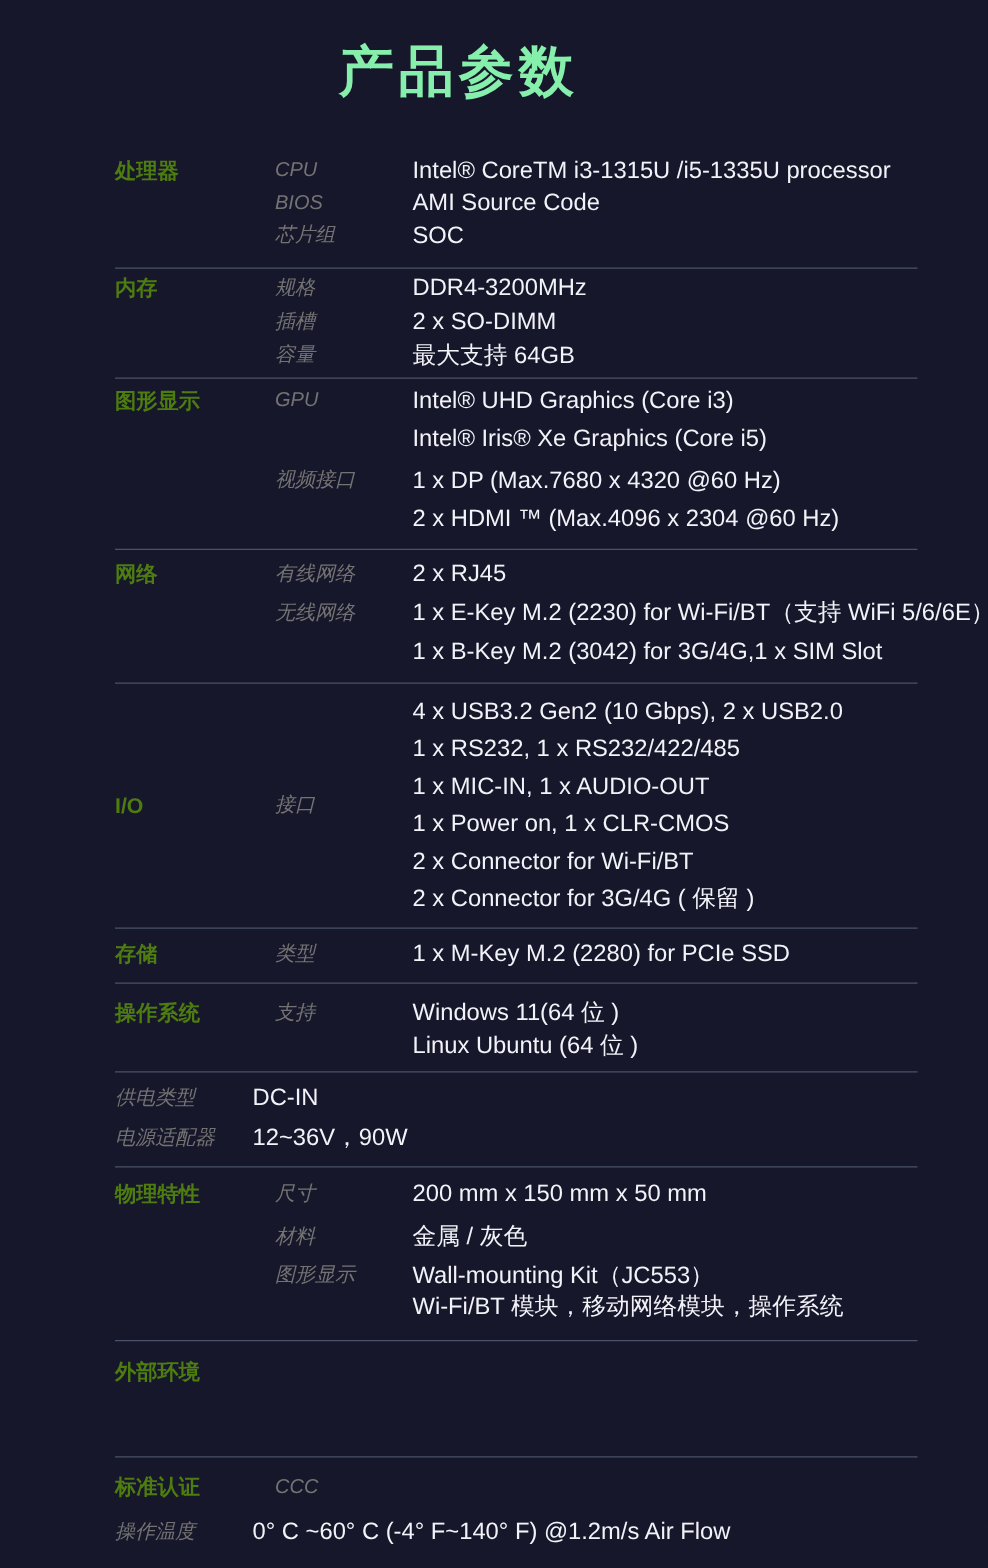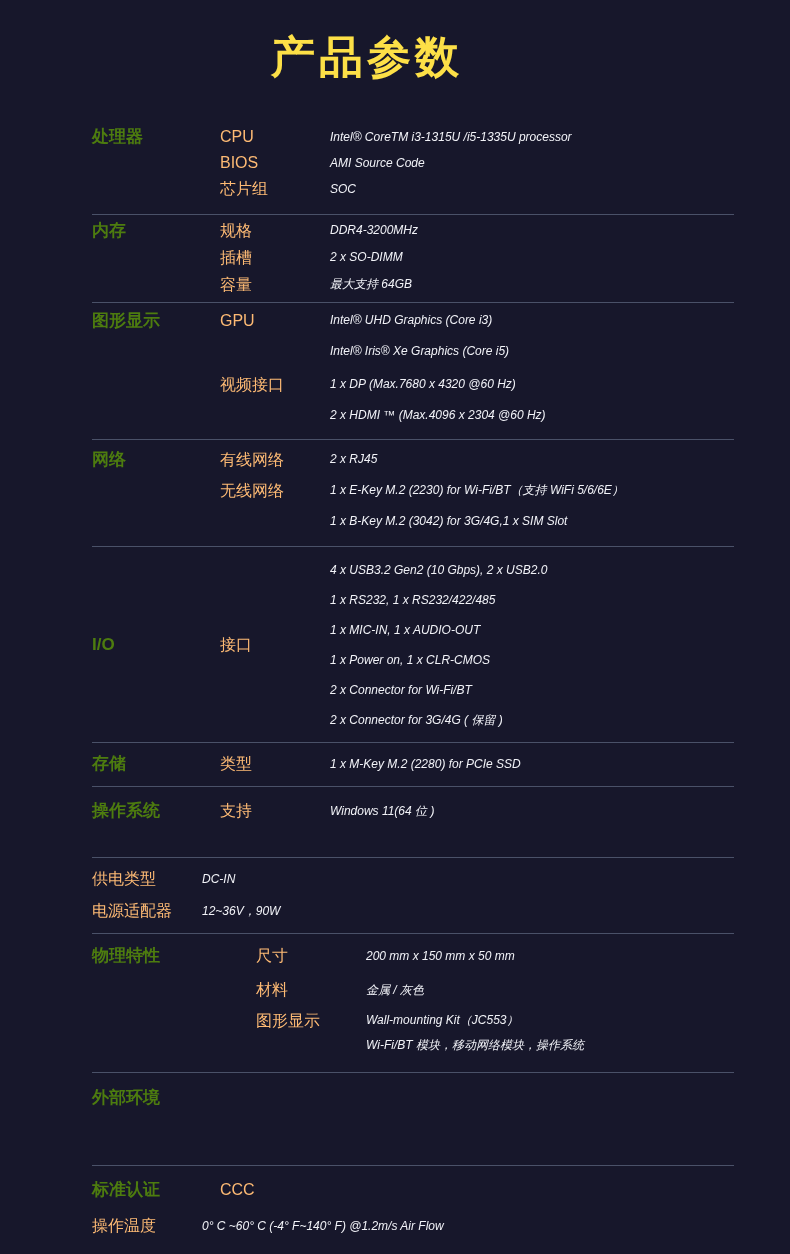--- a/index.html
+++ b/index.html
@@ -17,21 +17,21 @@
   .title-wrap {
     width: 734px;
     height: 115px;
     display: flex;
     align-items: center;
     justify-content: center;
   }
   .title {
     font-size: 44px;
     font-weight: 800;
-    color: #fde047;
+    color: #86efac;
     letter-spacing: 4px;
   }
   #spec-table {
     margin-left: 92px;
     width: 642px;
   }
   .section {
     display: flex;
     box-sizing: border-box;
     border-bottom: 1px solid #4a5168;
@@ -48,47 +48,47 @@
   .rows {
     flex: 1;
     display: flex;
     flex-direction: column;
   }
   .row { display: flex; }
   .label {
     flex: 0 0 110px;
     width: 110px;
     font-size: 16px;
-    color: #fdba74;
+    color: #737373;
     white-space: nowrap;
+    font-style: italic;
   }
   .values {
     flex: 1;
     display: flex;
     flex-direction: column;
   }
   .value {
-    font-size: 12px;
+    font-size: 19px;
     color: #f2f3f8;
     white-space: nowrap;
-    font-style: italic;
   }
   
   .sec-0  { height: 100px; padding-top: 9px;  line-height: 26px; }
   .sec-1  { height: 88px;  padding-top: 2px;  line-height: 27px; }
   .sec-2  { height: 137px; padding-top: 2px;  line-height: 31px; }
   .sec-2 .row + .row { margin-top: 2px; }
   .sec-3  { height: 107px; padding-top: 4px;  line-height: 31px; }
   .sec-4  { height: 196px; line-height: 30px; align-items: center; }
   .sec-4 .rows { justify-content: center; }
   .sec-4 .row  { align-items: center; }
   .sec-5  { height: 44px;  padding-top: 6px;  line-height: 30px; }
   .sec-6  { height: 71px;  padding-top: 11px; line-height: 26px; }
   .sec-7  { height: 76px;  padding-top: 5px;  line-height: 32px; }
-  .sec-8  { height: 139px; padding-top: 7px;  line-height: 30px; gap: 36px; }
+  .sec-8  { height: 139px; padding-top: 7px;  line-height: 30px; }
   .sec-8 .row-1 { margin-top: 4px; }
   .sec-8 .row-2 { margin-top: 3px; line-height: 25px; }
   .sec-9  { height: 93px;  padding-top: 10px; line-height: 30px; flex-direction: column; }
   .sec-9 .row-1 { margin-top: 11px; }
   .sec-10 { height: 88px;  padding-top: 10px; line-height: 27px; }
 </style>
 </head>
 <body>
 
 <div class="title-wrap">
@@ -206,20 +206,21 @@
         </div>
       </div>
     </div>
     <div class="section sec-6">
       <div class="category">操作系统</div>
       <div class="rows">
         <div class="row row-0">
           <div class="label">支持</div>
           <div class="values">
             <div class="value">Windows 11(64 位 )</div>
+            <div class="value">Linux Ubuntu (64 位 )</div>
           </div>
         </div>
       </div>
     </div>
     <div class="section sec-7">
       <div class="rows">
         <div class="row row-0">
           <div class="label">供电类型</div>
           <div class="values">
             <div class="value">DC-IN</div>

